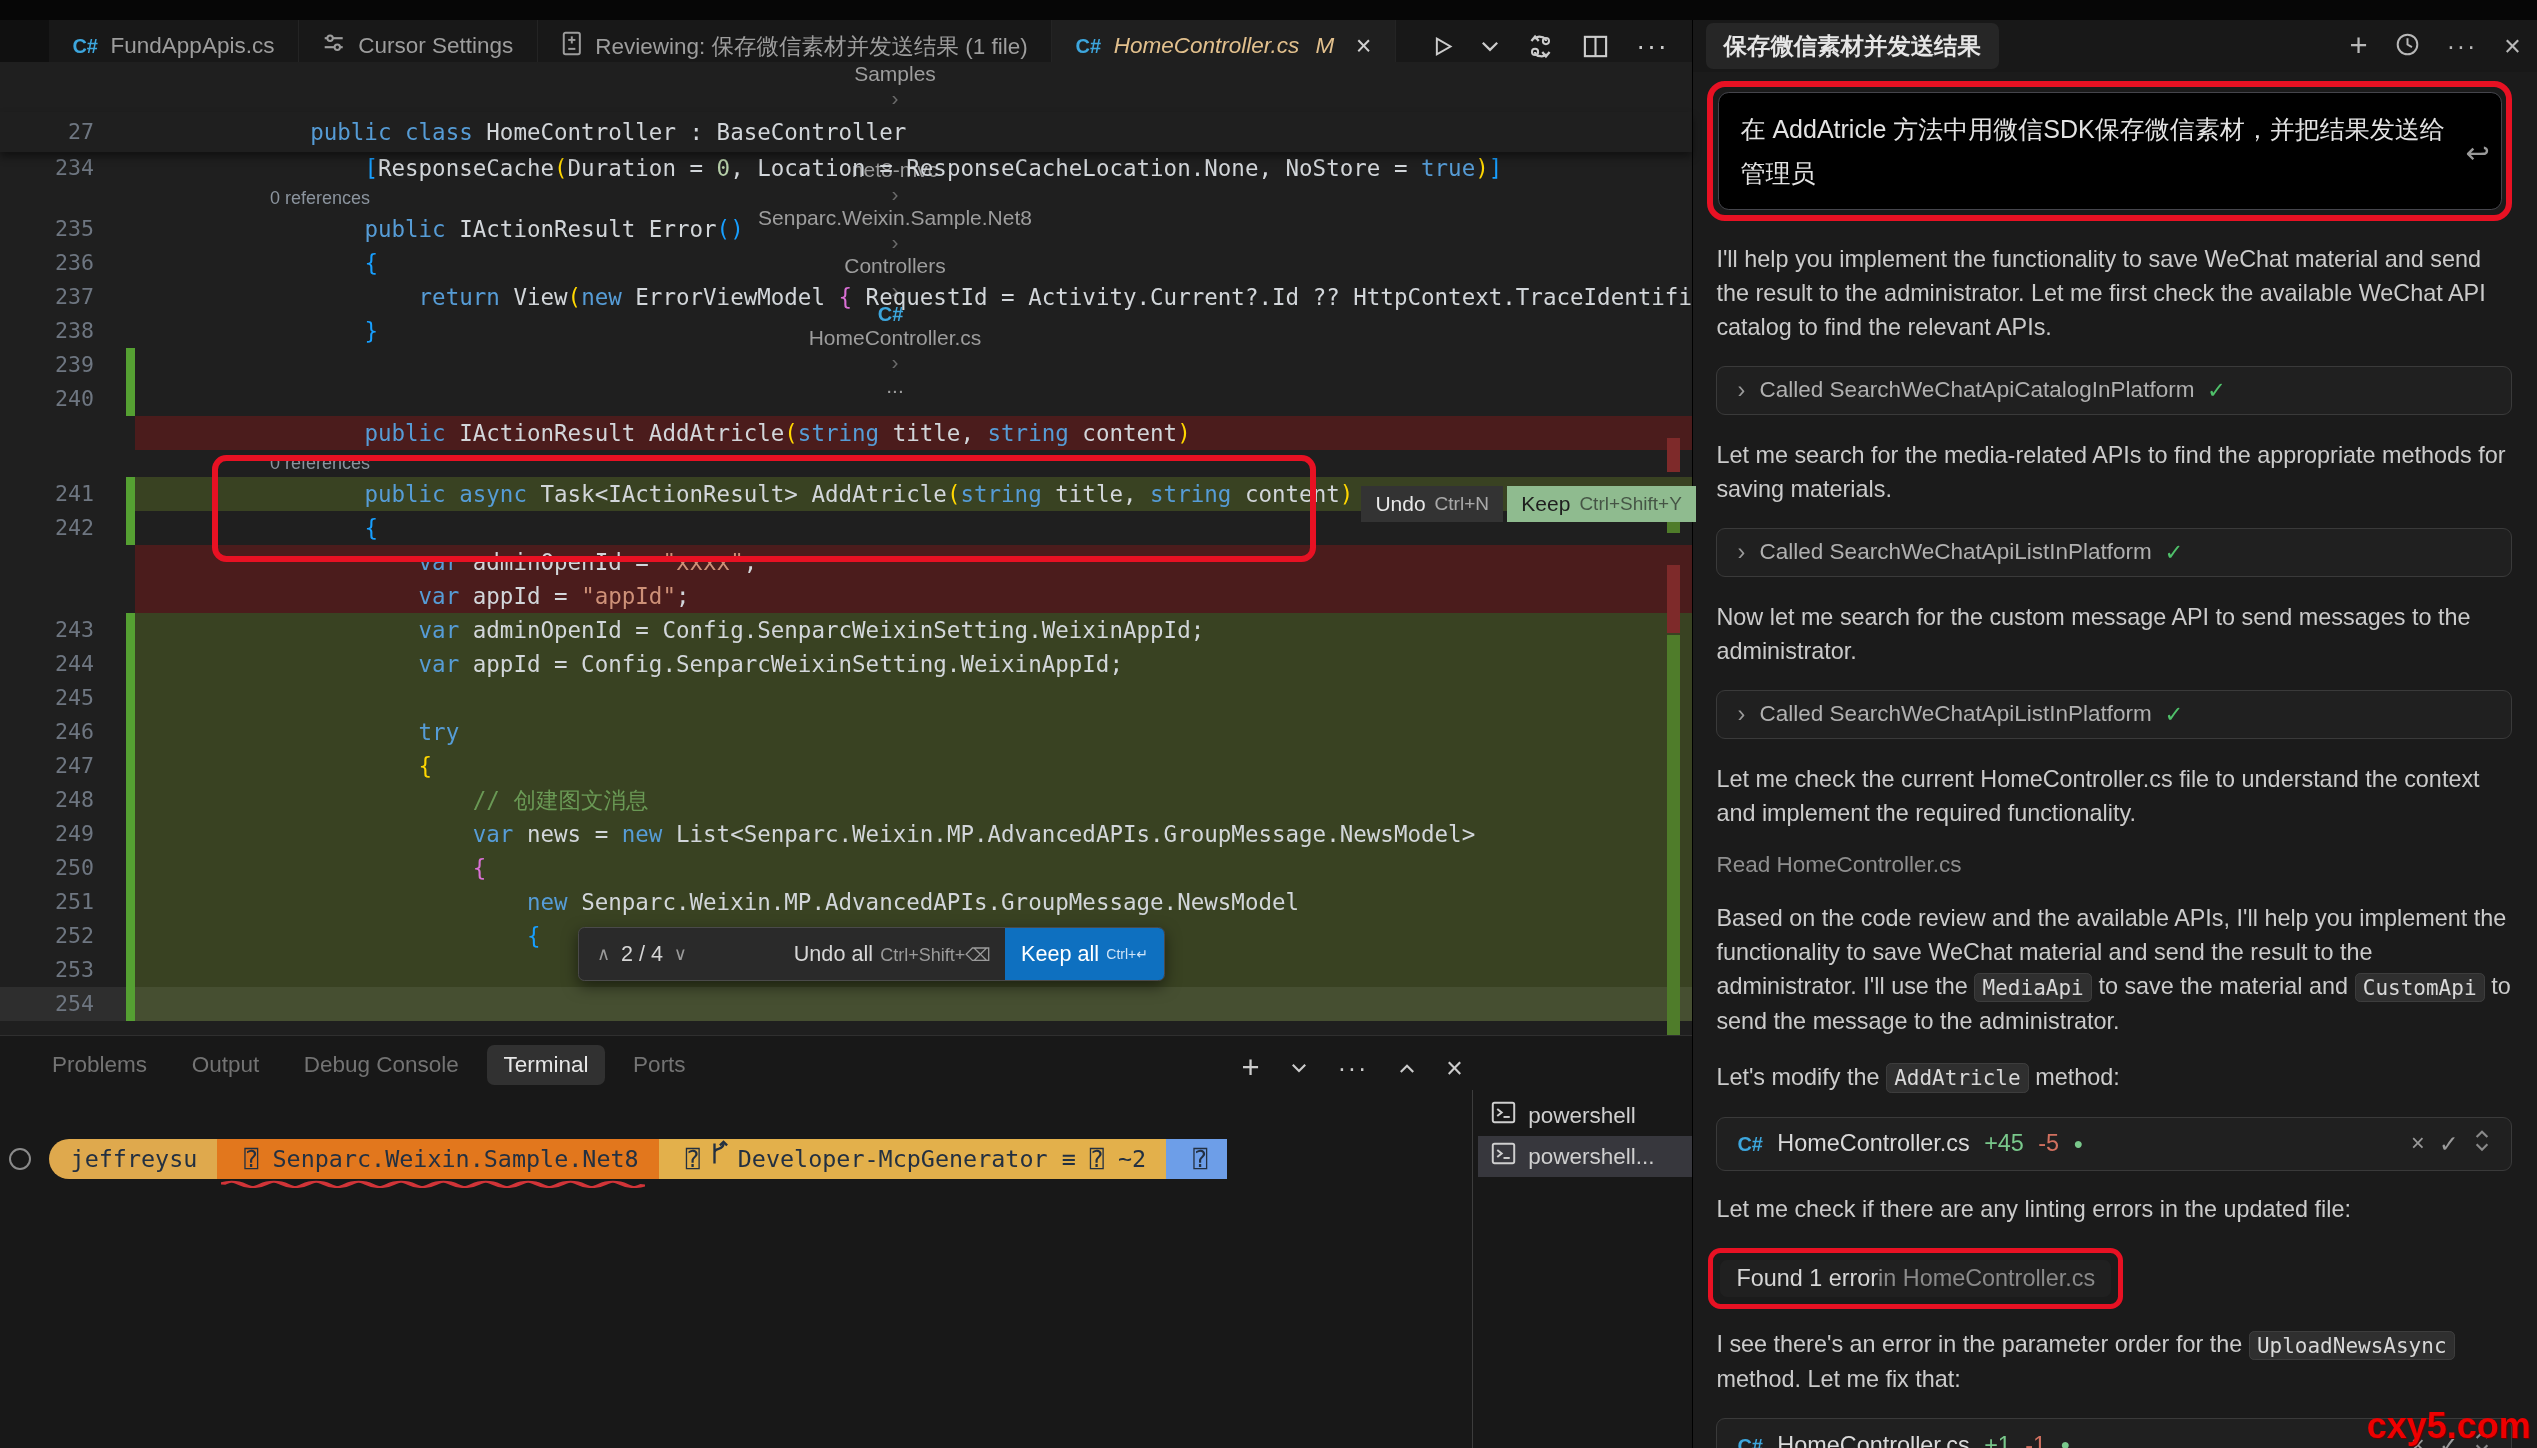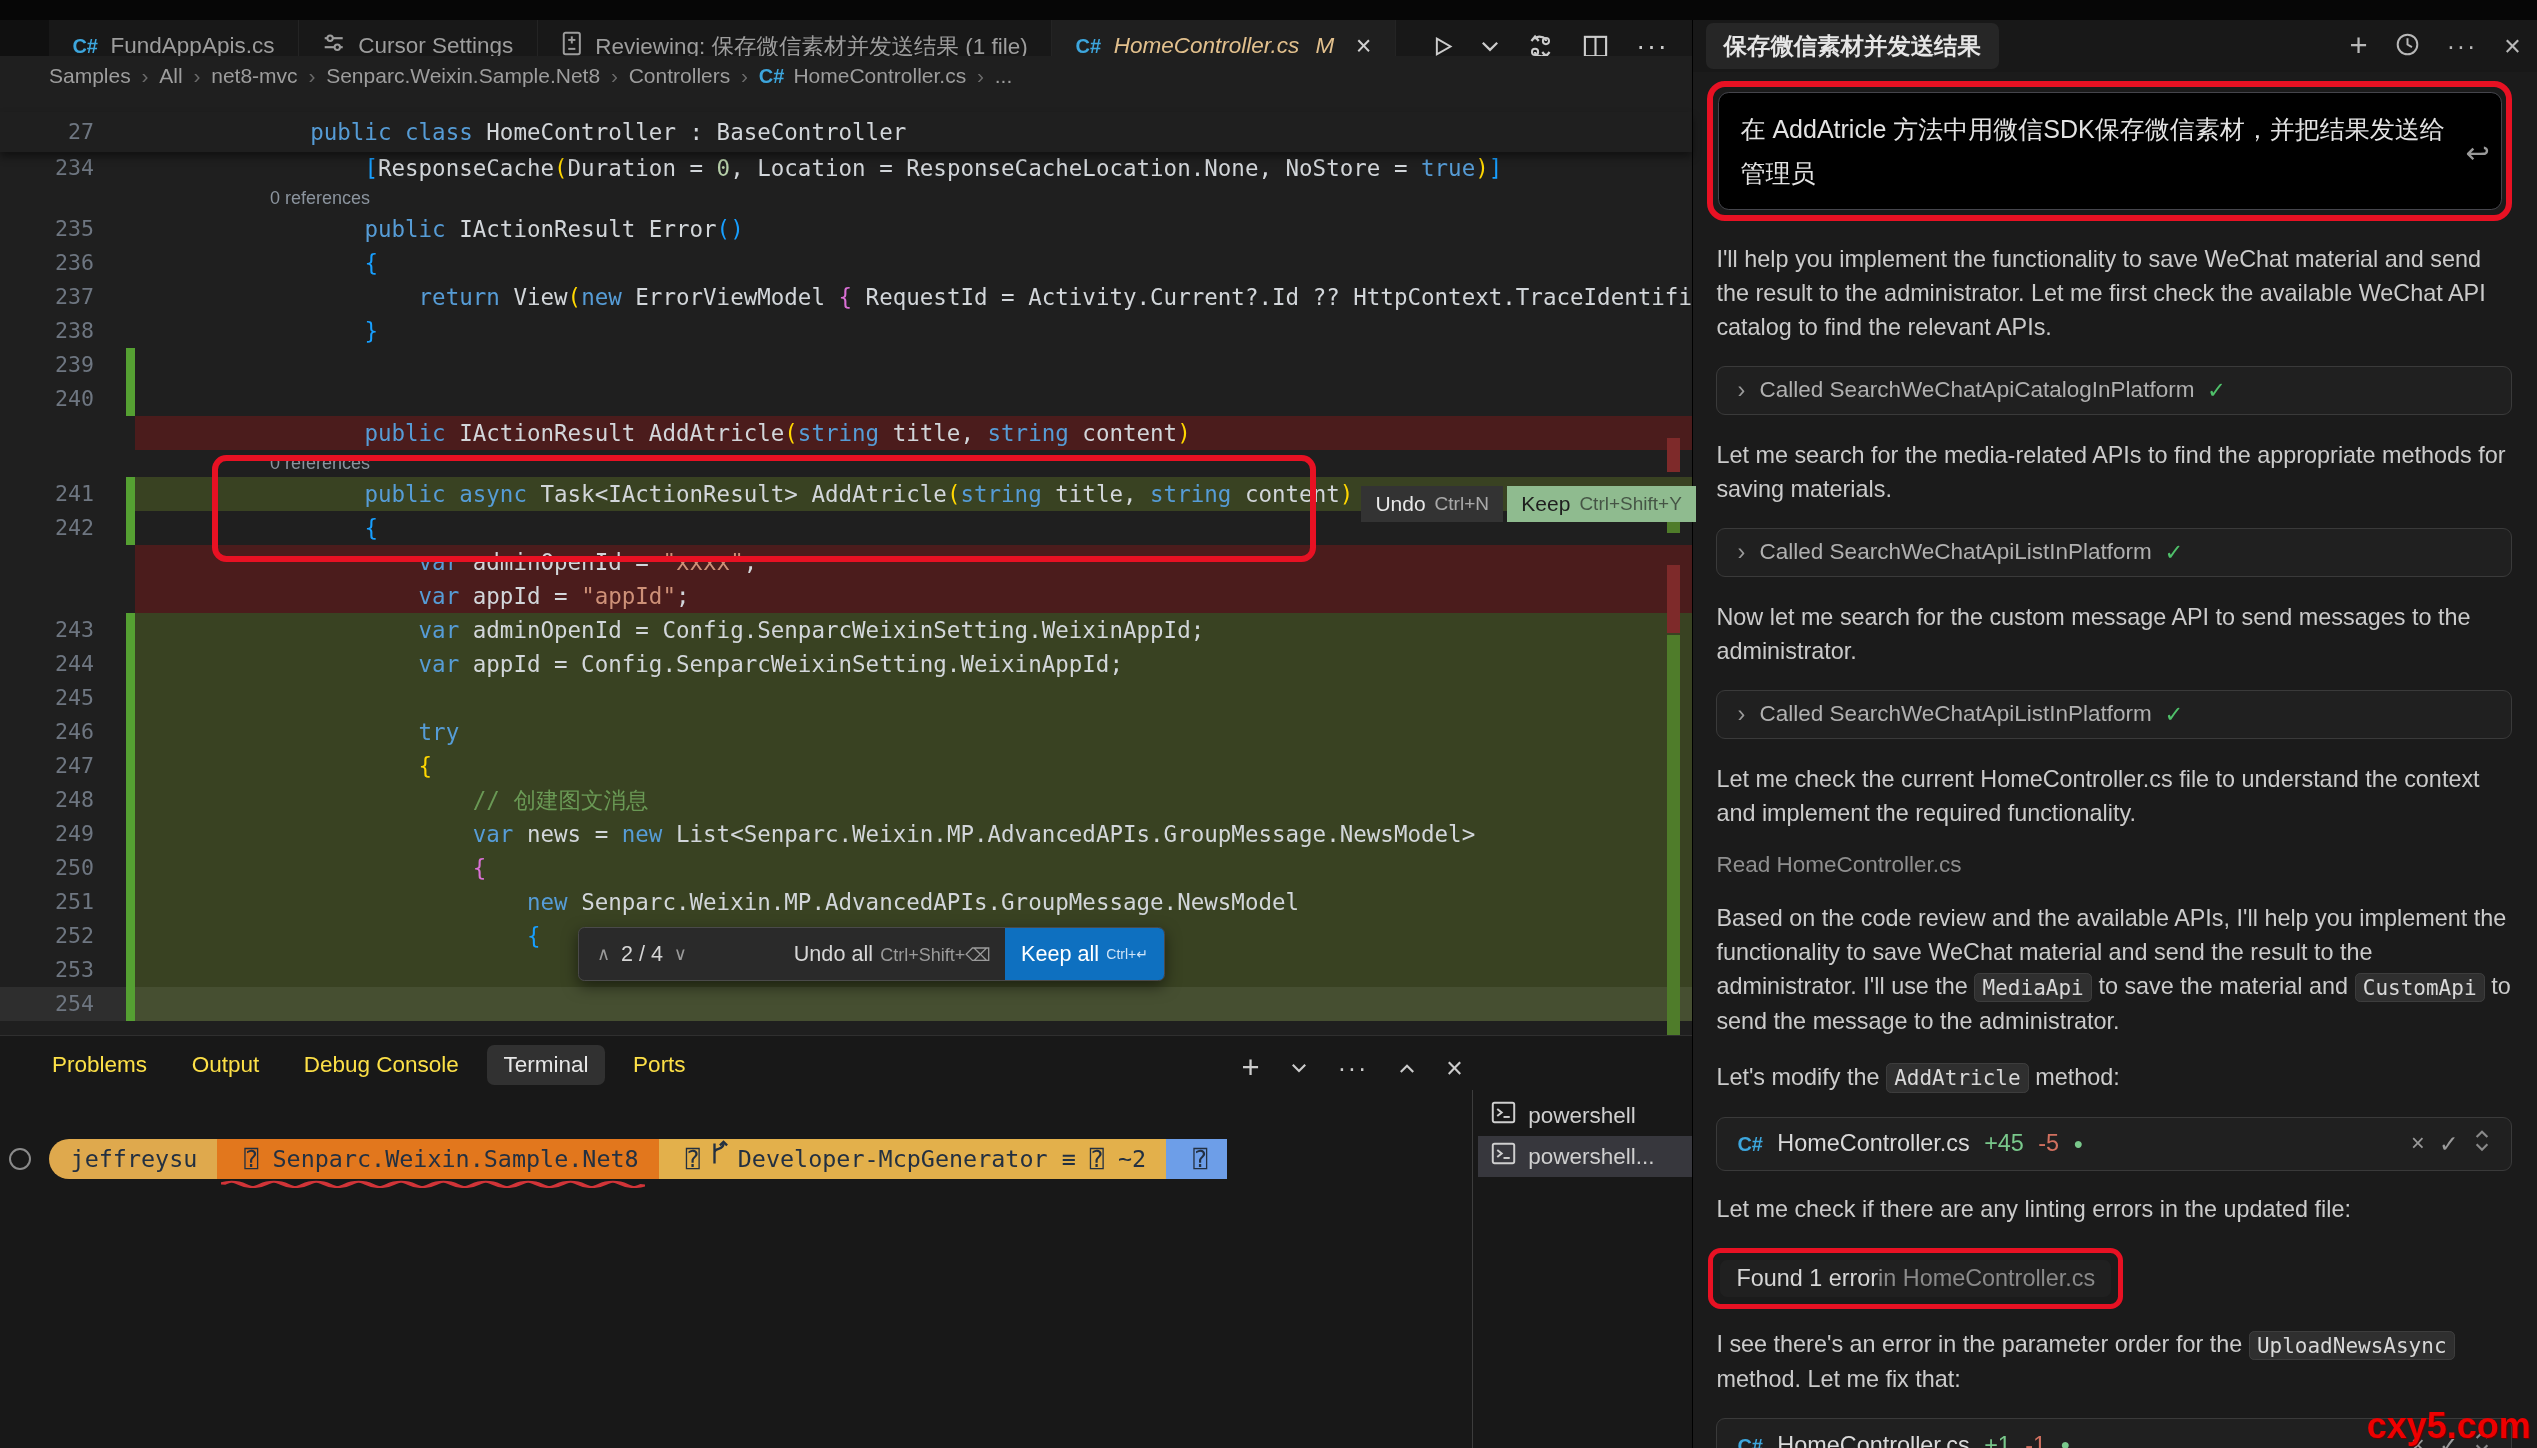--- a/index.html
+++ b/index.html
@@ -16,22 +16,22 @@
   #tabbar .lead{width:49px;background:#101010;}
   .tab{display:flex;align-items:center;gap:12.6px;padding:0 23.4px;border-right:0.9px solid #242424;
        color:#9d9d9d;font-size:22.5px;white-space:nowrap;background:#181818;}
   .tab.active{background:#1f1f1f;color:#e2c08d;font-style:italic;}
   .tab .mod{color:#e2c08d;font-style:italic;margin-left:3.6px;}
   .tab .tclose{color:#d0d0d0;font-style:normal;font-size:27px;margin-left:9px;line-height:1;}
   .cs-ic{color:#3da6dd;font-weight:bold;font-size:20px;font-style:normal;}
   .editor-actions{margin-left:auto;display:flex;align-items:center;gap:27px;padding:0 23.4px;color:#cccccc;}
   .editor-actions svg{display:block;}
   
-  #breadcrumbs{position:absolute;left:0;top:36px;width:1692px;height:40px;background:#1f1f1f;
-               display:flex;align-items:center;padding-left:49px;font-size:21px;color:#9d9d9d;}
+  #breadcrumbs{position:absolute;left:0;top:42px;width:1692px;height:40px;background:#1f1f1f;
+               display:flex;align-items:center;padding-left:49px;font-size:21px;color:#9d9d9d;flex-direction:column;}
   #breadcrumbs .sep{margin:0 10.8px;color:#6c6c6c;}
   
   .crow{display:flex;height:34px;align-items:center;font:22.5px/34px "DejaVu Sans Mono",monospace;position:relative;}
   .crow.del{background:linear-gradient(90deg,transparent 135px,#4b1c1c 135px);}
   .crow.add{background:linear-gradient(90deg,transparent 135px,#394222 135px);}
   .crow.hl{box-shadow:inset 0 0 0 180px rgba(255,255,255,0.07);}
   .gut{width:94px;text-align:right;color:#6e7681;font-size:21.6px;flex:none;}
   .gbar{position:absolute;left:126px;top:0;width:9px;height:100%;background:#55a032;}
   .cline{padding-left:162px;white-space:pre;flex:none;}
   .refrow{height:27px;font:18px/27px "Liberation Sans",sans-serif;color:#8b949e;}
@@ -57,21 +57,21 @@
   #diff-bar .chev{color:#9a9a9a;font-size:18px;}
   #diff-bar .undoall{margin-left:auto;display:flex;align-items:baseline;gap:7.2px;font-size:21.6px;padding:0 14.4px;}
   #diff-bar .undoall .kbd{font-size:18px;color:#9a9a9a;}
   #diff-bar .keepall{height:100%;background:#0e70c0;color:#fff;display:flex;align-items:center;gap:7.2px;
                      padding:0 16px;font-size:21.6px;}
   #diff-bar .keepall .kbd{font-size:14px;color:#cfe4f7;}
   
   #bottom-panel{position:absolute;left:0;top:1015px;width:1692px;height:414px;background:#181818;
                 border-top:0.9px solid #2f2f2f;}
   #panel-tabs{position:absolute;left:36px;top:9px;display:flex;gap:12.6px;align-items:center;}
-  .ptab{padding:7.2px 16px;font-size:22.5px;color:#fde047;border-radius:7.2px;}
+  .ptab{padding:7.2px 16px;font-size:22.5px;color:#737373;border-radius:7.2px;}
   .ptab.active{background:#313131;color:#e6e6e6;}
   #panel-actions{position:absolute;right:229px;top:14.4px;display:flex;gap:31px;align-items:center;color:#cccccc;}
   
   #terminal{position:absolute;left:0;top:56px;width:1467px;height:358px;}
   .cmd-ring{width:18px;height:18px;border:2.2px solid #8a8a8a;border-radius:50%;flex:none;margin:0 18px 0 9px;}
   #terminal-prompt{display:flex;align-items:center;margin-top:47px;font:23.4px/40px "DejaVu Sans Mono",monospace;}
   .pseg{position:relative;height:40px;display:flex;align-items:center;gap:9px;padding:0 20px 0 27px;
         color:#233041;white-space:nowrap;}
   .pseg:first-of-type{border-radius:20px 0 0 20px;padding-left:21.6px;}
   .parrow{position:absolute;right:-16px;top:0;width:0;height:0;z-index:2;

